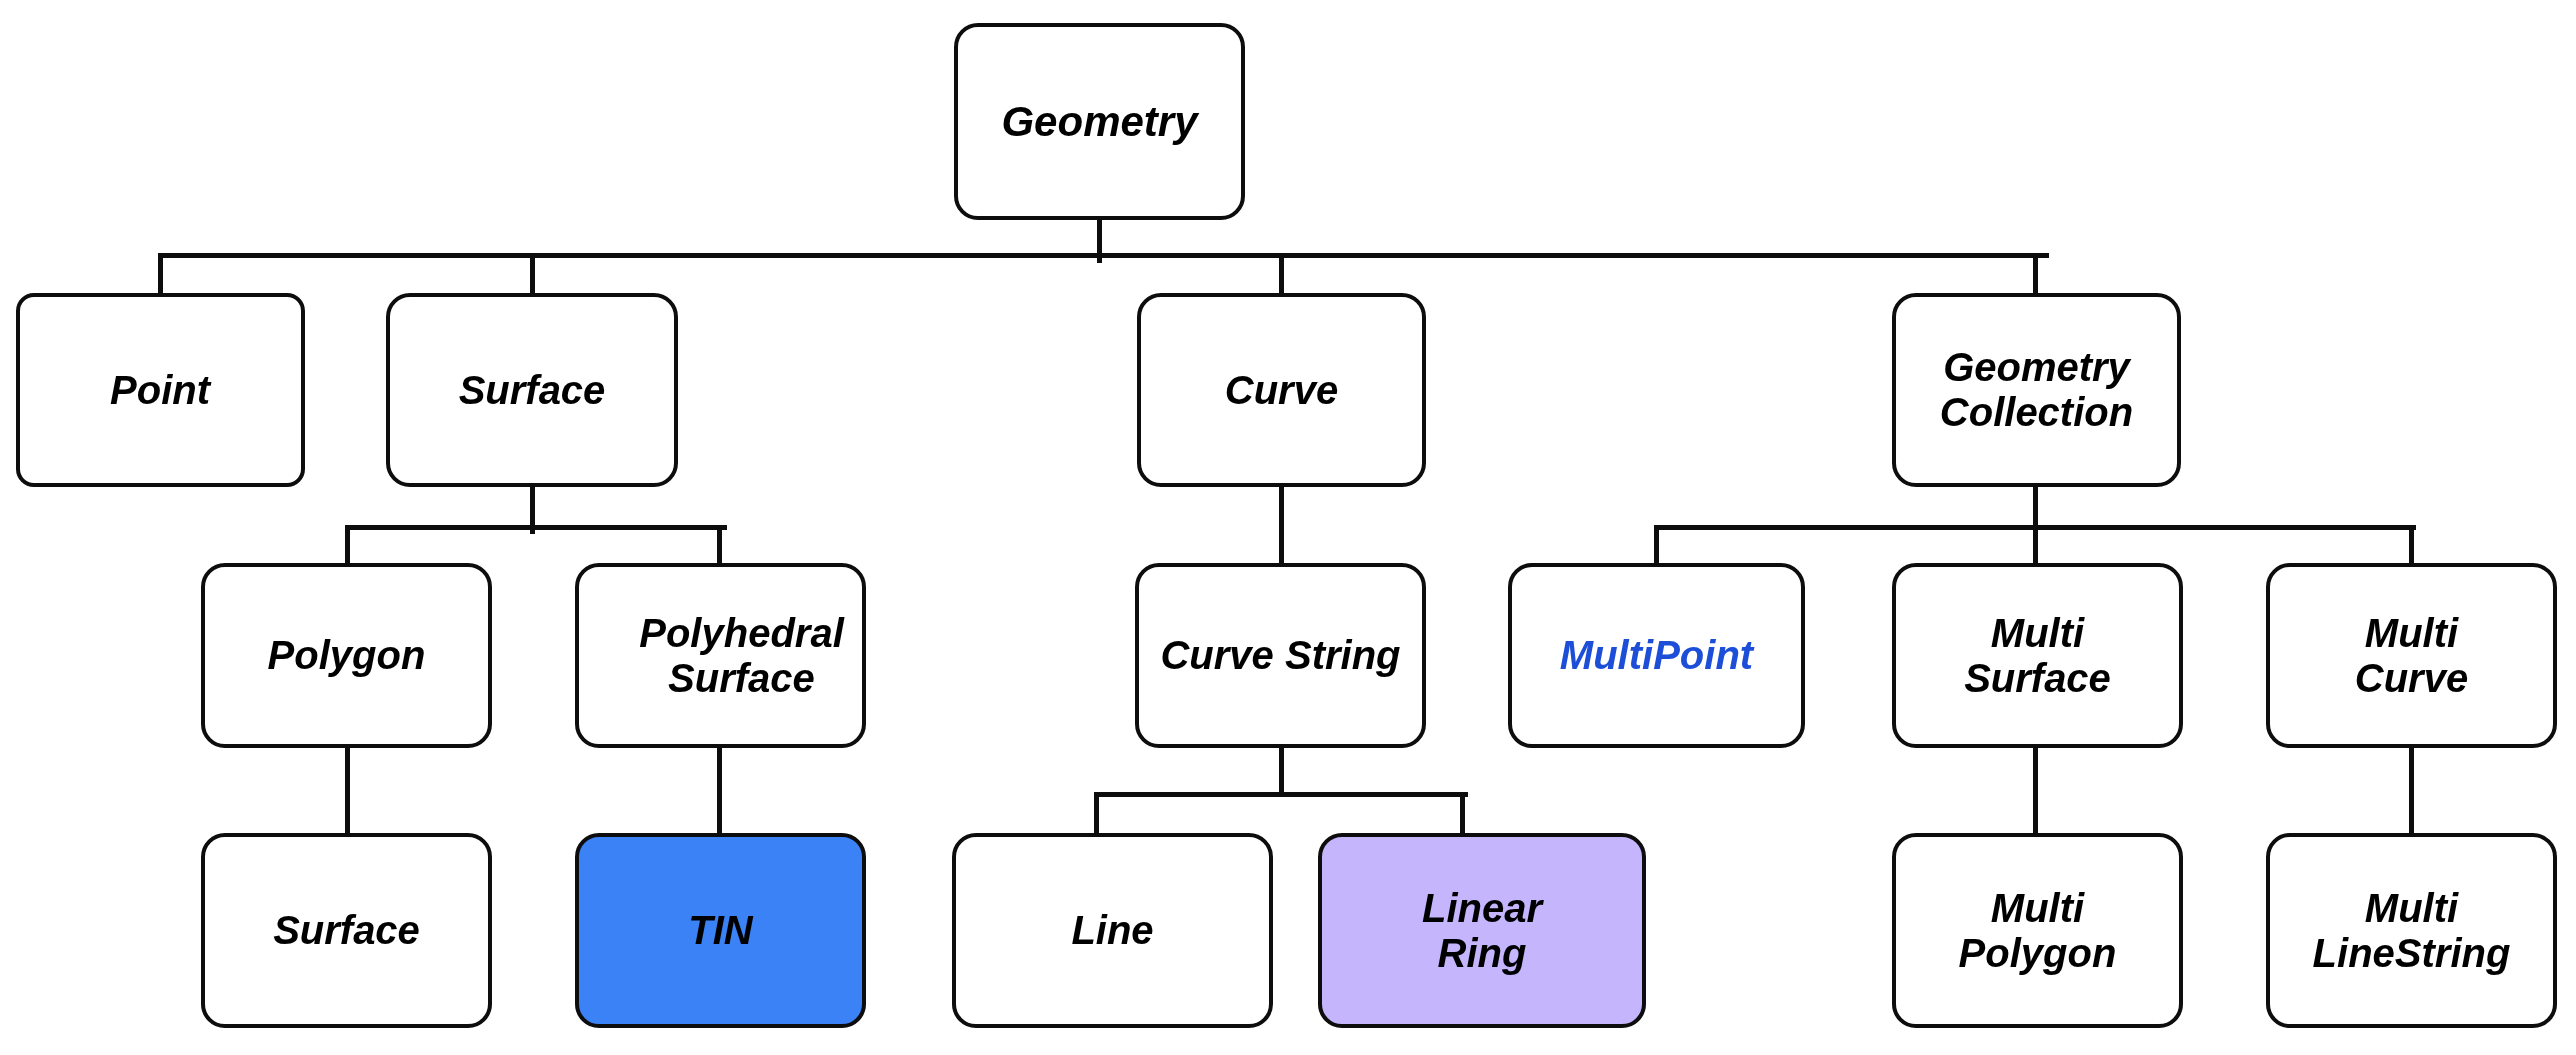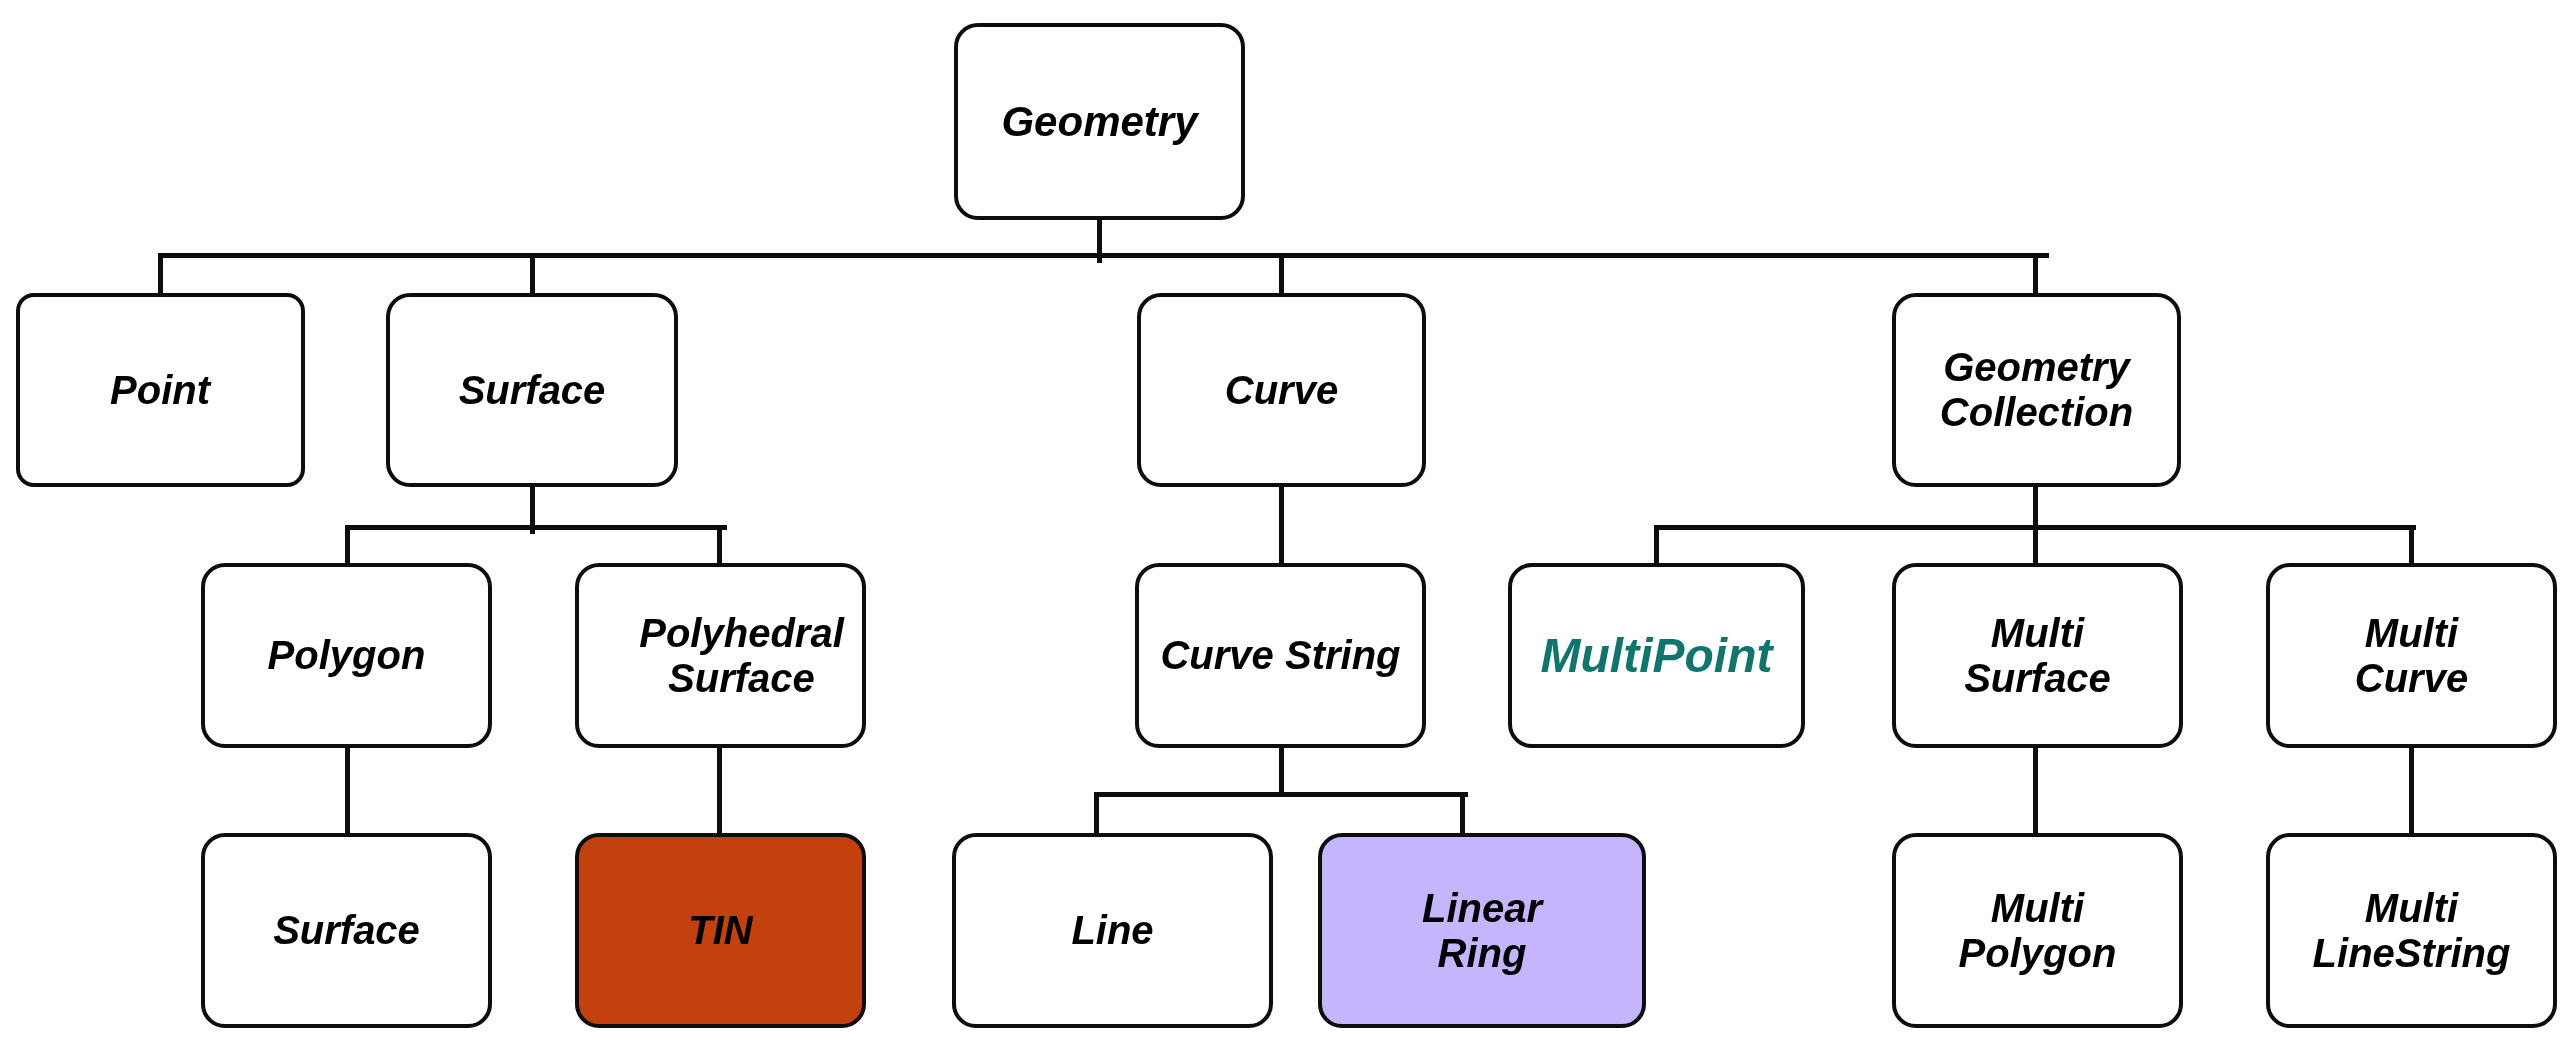--- a/index.html
+++ b/index.html
@@ -93,35 +93,35 @@
       <div class="node" style="left: 201px; top: 563px; width: 291px; height: 185px; font-size: 40px; border-color: rgb(13, 13, 13); background: rgb(255, 255, 255); color: rgb(0, 0, 0);">
         <span class="lbl">Polygon</span>
       </div>
       <div class="node" style="left: 575px; top: 563px; width: 291px; height: 185px; font-size: 40px; border-color: rgb(13, 13, 13); background: rgb(255, 255, 255); color: rgb(0, 0, 0); padding-left: 42px;">
         <span class="lbl">Polyhedral
 Surface</span>
       </div>
       <div class="node" style="left: 1135px; top: 563px; width: 291px; height: 185px; font-size: 40px; border-color: rgb(13, 13, 13); background: rgb(255, 255, 255); color: rgb(0, 0, 0);">
         <span class="lbl">Curve String</span>
       </div>
-      <div class="node" style="left: 1508px; top: 563px; width: 297px; height: 185px; font-size: 48px; border-color: rgb(13, 13, 13); background: rgb(255, 255, 255); color: #0f766e; text-align: right;">
+      <div class="node" style="left: 1508px; top: 563px; width: 297px; height: 185px; font-size: 40px; border-color: rgb(13, 13, 13); background: rgb(255, 255, 255); color: #1d4ed8; text-align: right;">
         <span class="lbl">MultiPoint</span>
       </div>
       <div class="node" style="left: 1892px; top: 563px; width: 291px; height: 185px; font-size: 40px; border-color: rgb(13, 13, 13); background: rgb(255, 255, 255); color: rgb(0, 0, 0);">
         <span class="lbl">Multi
 Surface</span>
       </div>
       <div class="node" style="left: 2266px; top: 563px; width: 291px; height: 185px; font-size: 40px; border-color: rgb(13, 13, 13); background: rgb(255, 255, 255); color: rgb(0, 0, 0);">
         <span class="lbl">Multi
 Curve</span>
       </div>
       <div class="node" style="left: 201px; top: 833px; width: 291px; height: 195px; font-size: 40px; border-color: rgb(13, 13, 13); background: rgb(255, 255, 255); color: rgb(0, 0, 0);">
         <span class="lbl">Surface</span>
       </div>
-      <div class="node" style="left: 575px; top: 833px; width: 291px; height: 195px; font-size: 40px; border-color: rgb(13, 13, 13); background: #c2410c; color: rgb(0, 0, 0);">
+      <div class="node" style="left: 575px; top: 833px; width: 291px; height: 195px; font-size: 40px; border-color: rgb(13, 13, 13); background: #3b82f6; color: rgb(0, 0, 0);">
         <span class="lbl">TIN</span>
       </div>
       <div class="node" style="left: 952px; top: 833px; width: 321px; height: 195px; font-size: 40px; border-color: rgb(13, 13, 13); background: rgb(255, 255, 255); color: rgb(0, 0, 0);">
         <span class="lbl">Line</span>
       </div>
       <div class="node" style="left: 1318px; top: 833px; width: 328px; height: 195px; font-size: 40px; border-color: rgb(13, 13, 13); background: #c4b5fd; color: rgb(0, 0, 0);">
         <span class="lbl">Linear
 Ring</span>
       </div>
       <div class="node" style="left: 1892px; top: 833px; width: 291px; height: 195px; font-size: 40px; border-color: rgb(13, 13, 13); background: rgb(255, 255, 255); color: rgb(0, 0, 0);">

